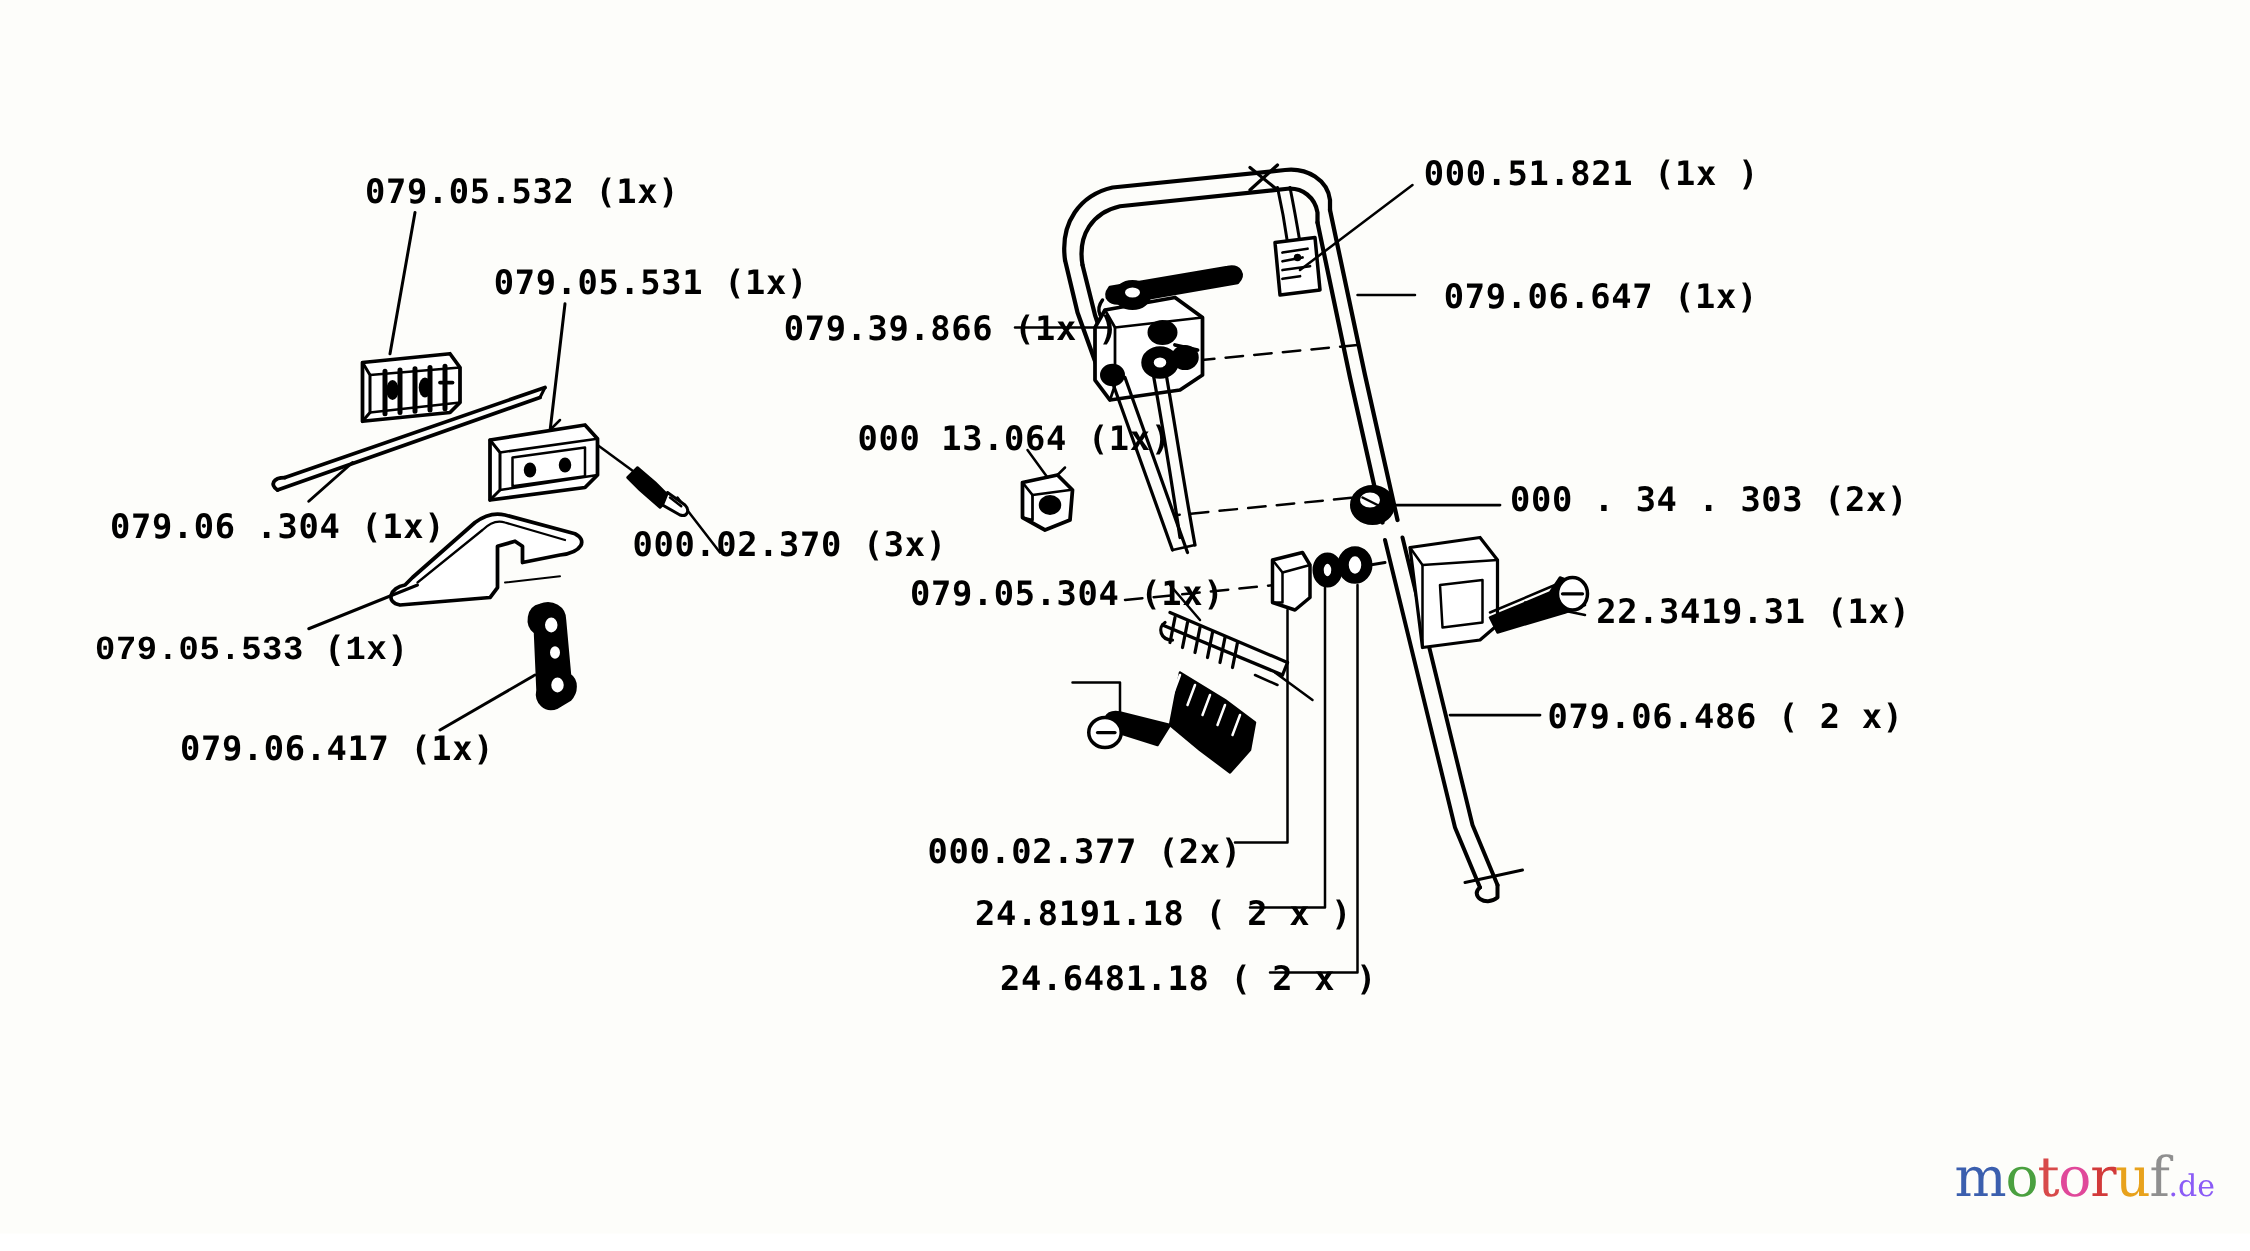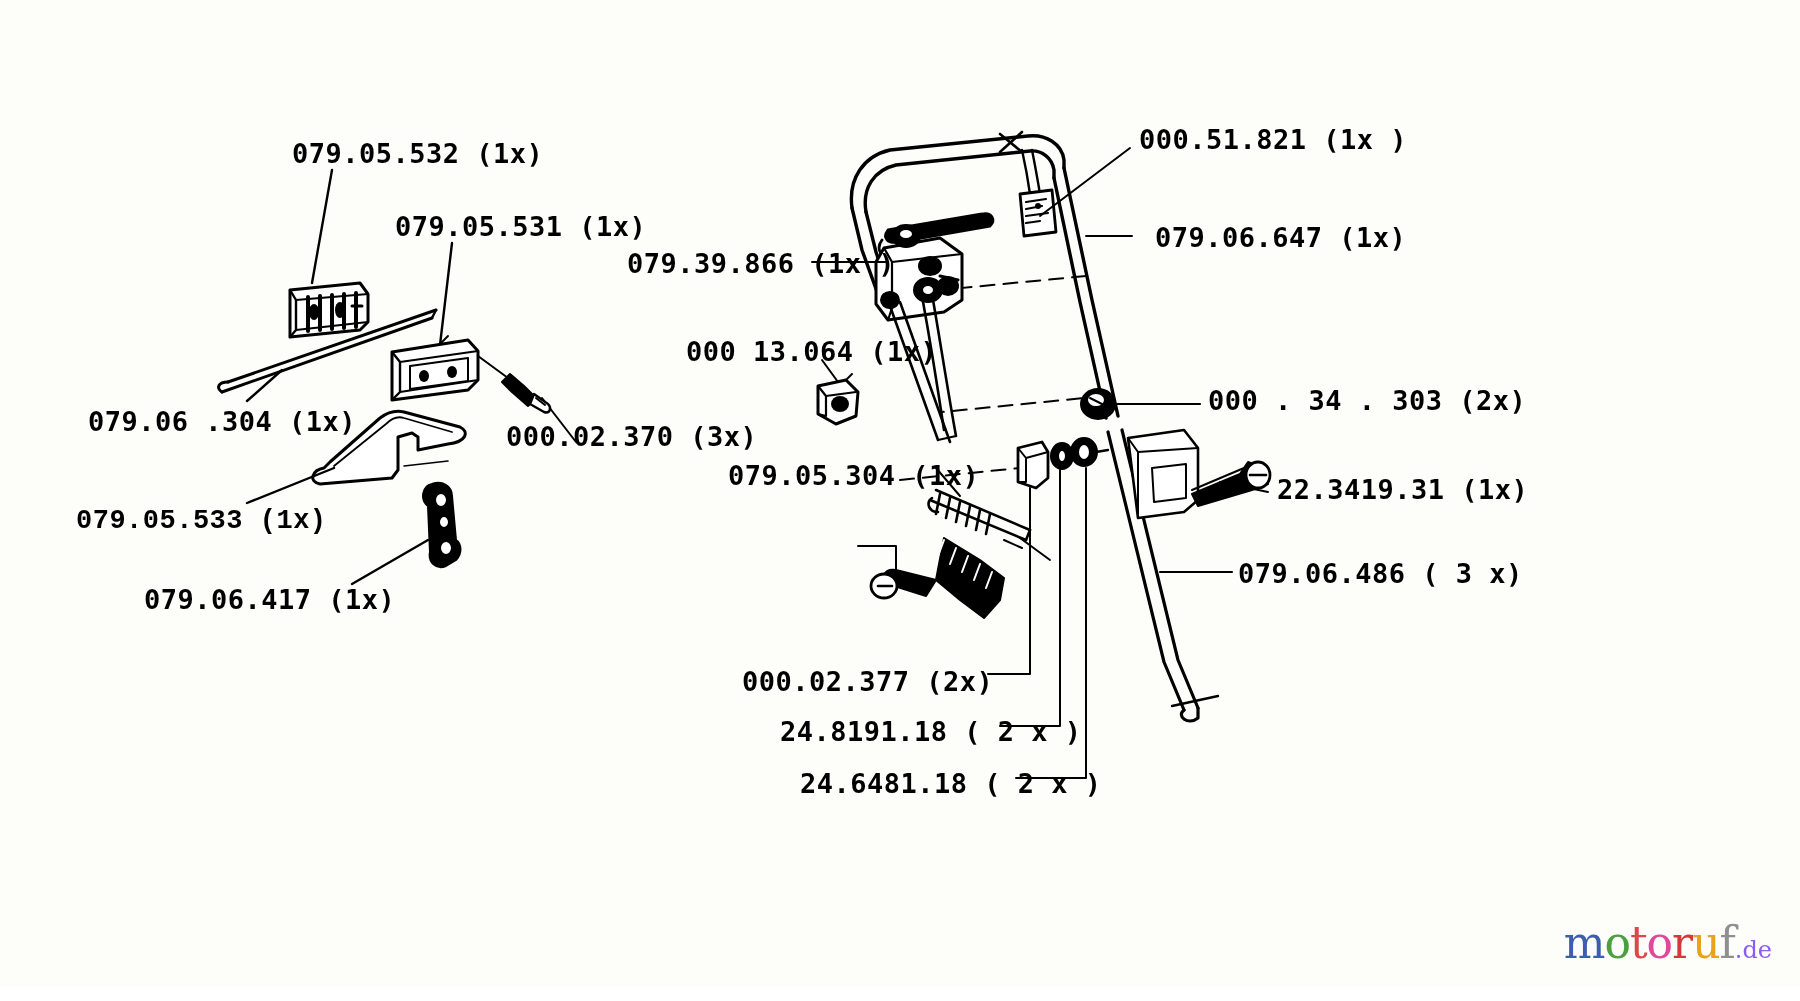--- a/index.html
+++ b/index.html
@@ -310,19 +310,19 @@
   <div class="lbl" style="left:144px; top:586px;">079.06.417   (1x)</div>
   <div class="lbl" style="left:686px; top:338px;">000 13.064  (1x)</div>
   <div class="lbl" style="left:728px; top:462px;">079.05.304 (1x)</div>
   <div class="lbl" style="left:742px; top:668px;">000.02.377  (2x)</div>
   <div class="lbl" style="left:780px; top:718px;">24.8191.18 ( 2 x )</div>
   <div class="lbl" style="left:800px; top:770px;">24.6481.18 ( 2 x )</div>
   <div class="lbl" style="left:1139px;top:126px;">000.51.821  (1x )</div>
   <div class="lbl" style="left:1139px;top:224px;margin-left:16px;">079.06.647 (1x)</div>
   <div class="lbl" style="left:1208px;top:387px;">000 . 34 . 303  (2x)</div>
   <div class="lbl" style="left:1277px;top:476px;">22.3419.31  (1x)</div>
-  <div class="lbl" style="left:1238px;top:560px;">079.06.486 ( 3 x)</div>
+  <div class="lbl" style="left:1238px;top:560px;">079.06.486 ( 2 x)</div>
 
   <div id="watermark">
     <span class="w-m">m</span><span class="w-o1">o</span><span class="w-t">t</span><span class="w-o2">o</span><span class="w-r">r</span><span class="w-u">u</span><span class="w-f">f</span><span class="w-de">.de</span>
   </div>
 
 </div>
 
 </body></html>

